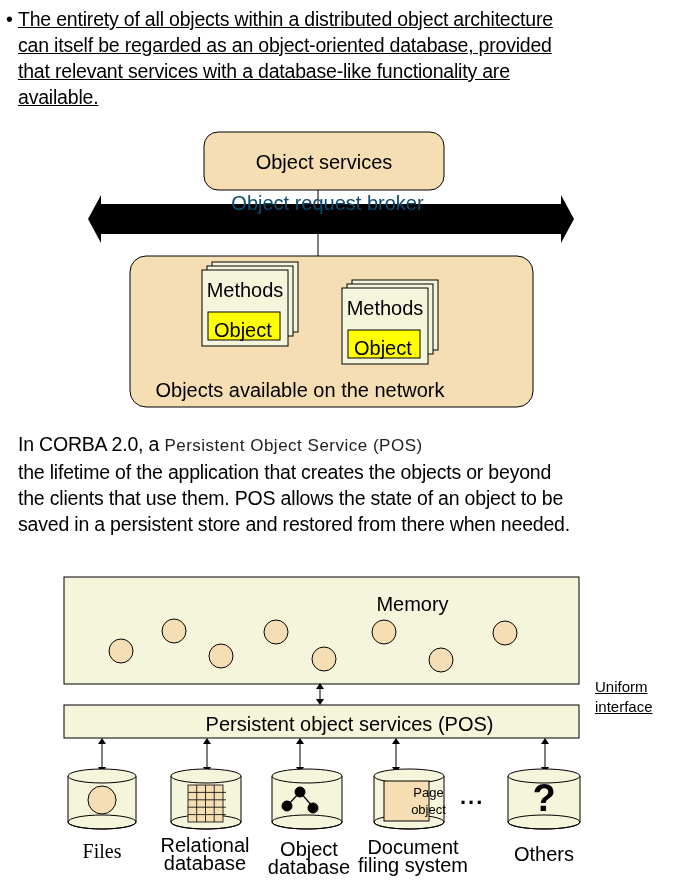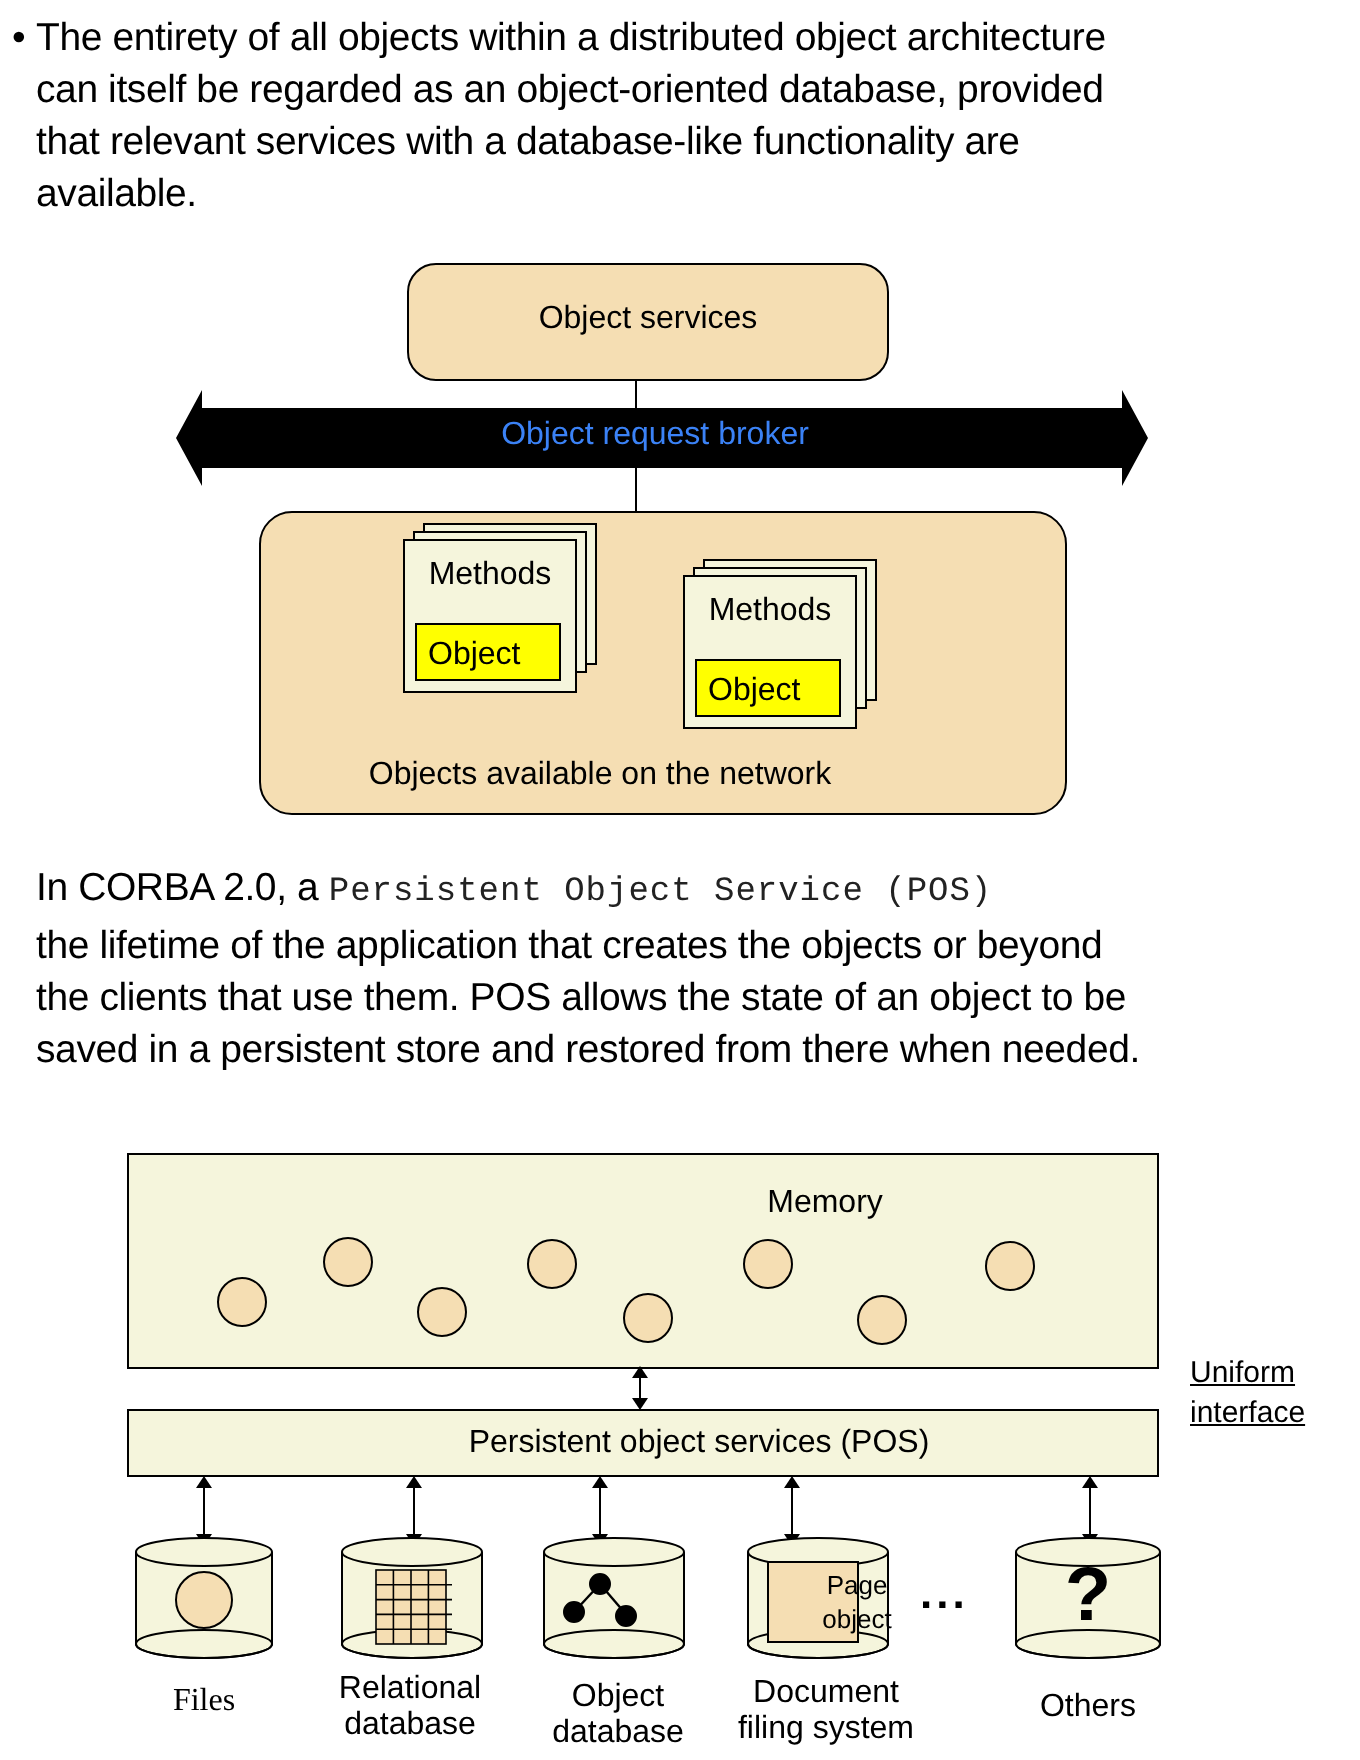--- a/index.html
+++ b/index.html
@@ -1,28 +1,28 @@
 <!DOCTYPE html>
 <html><head>
 <meta charset="utf-8">
 <style>
   html, body { margin:0; padding:0; background:#ffffff; }
   body { width:680px; height:880px; position:relative; overflow:hidden;
          font-family:"Liberation Sans", sans-serif; color:#000; }
   .abs { position:absolute; }
   .para { font-size:19.5px; line-height:26px; letter-spacing:-0.2px; }
-  .mono { font-family:Liberation Mono, monospace; font-size:17px; color:#222; letter-spacing:0.5px; }
-  .lbl { font-size:16px; text-align:center; white-space:nowrap; }
+  .mono { font-family:Liberation Sans, sans-serif; font-size:17px; color:#222; letter-spacing:0.5px; }
+  .lbl { font-size:20px; text-align:center; white-space:nowrap; }
 </style>
 </head>
 <body>
 
 <div class="abs para" style="left:6px; top:6px; width:670px;">
   <span style="position:absolute; left:0; top:0;">•</span>
-  <div style="padding-left:12px;">
+  <div style="padding-left:12px;text-decoration:underline;">
     <div>The entirety of all objects within a distributed object architecture</div>
     <div>can itself be regarded as an object-oriented database, provided</div>
     <div>that relevant services with a database-like functionality are</div>
     <div>available.</div>
   </div>
 </div>
 
 <svg class="abs" style="left:0; top:125px;" width="680" height="290" viewBox="0 125 680 290">
 
   <line x1="318" y1="190" x2="318" y2="256" stroke="#000" stroke-width="1"></line>
@@ -42,21 +42,21 @@
 
   <g>
     <rect x="352" y="280" width="86" height="70" fill="#f5f5dc" stroke="#000"></rect>
     <rect x="347" y="284" width="86" height="70" fill="#f5f5dc" stroke="#000"></rect>
     <rect x="342" y="288" width="86" height="76" fill="#f5f5dc" stroke="#000"></rect>
     <rect x="348" y="330" width="72" height="28" fill="#ffff00" stroke="#000"></rect>
   </g>
 </svg>
 
 <div class="abs lbl" style="left:204px; top:151px; width:240px;">Object services</div>
-<div class="abs lbl" style="left:100px; top:209px; width:455px; color:#3b82f6;">Object request broker</div>
+<div class="abs lbl" style="left:100px; top:192px; width:455px; color:#0c4a6e;">Object request broker</div>
 <div class="abs lbl" style="left:202px; top:279px; width:86px;">Methods</div>
 <div class="abs lbl" style="left:208px; top:319px; width:66px; text-align:left; padding-left:6px;">Object</div>
 <div class="abs lbl" style="left:342px; top:297px; width:86px;">Methods</div>
 <div class="abs lbl" style="left:348px; top:337px; width:66px; text-align:left; padding-left:6px;">Object</div>
 <div class="abs lbl" style="left:130px; top:379px; width:340px;">Objects available on the network</div>
 
 <div class="abs para" style="left:18px; top:431px; width:660px;">
   <div><span>In CORBA 2.0, a </span><span class="mono">Persistent Object Service (POS)</span></div>
   <div>the lifetime of the application that creates the objects or beyond</div>
   <div>the clients that use them.  POS allows the state of an object to be</div>

